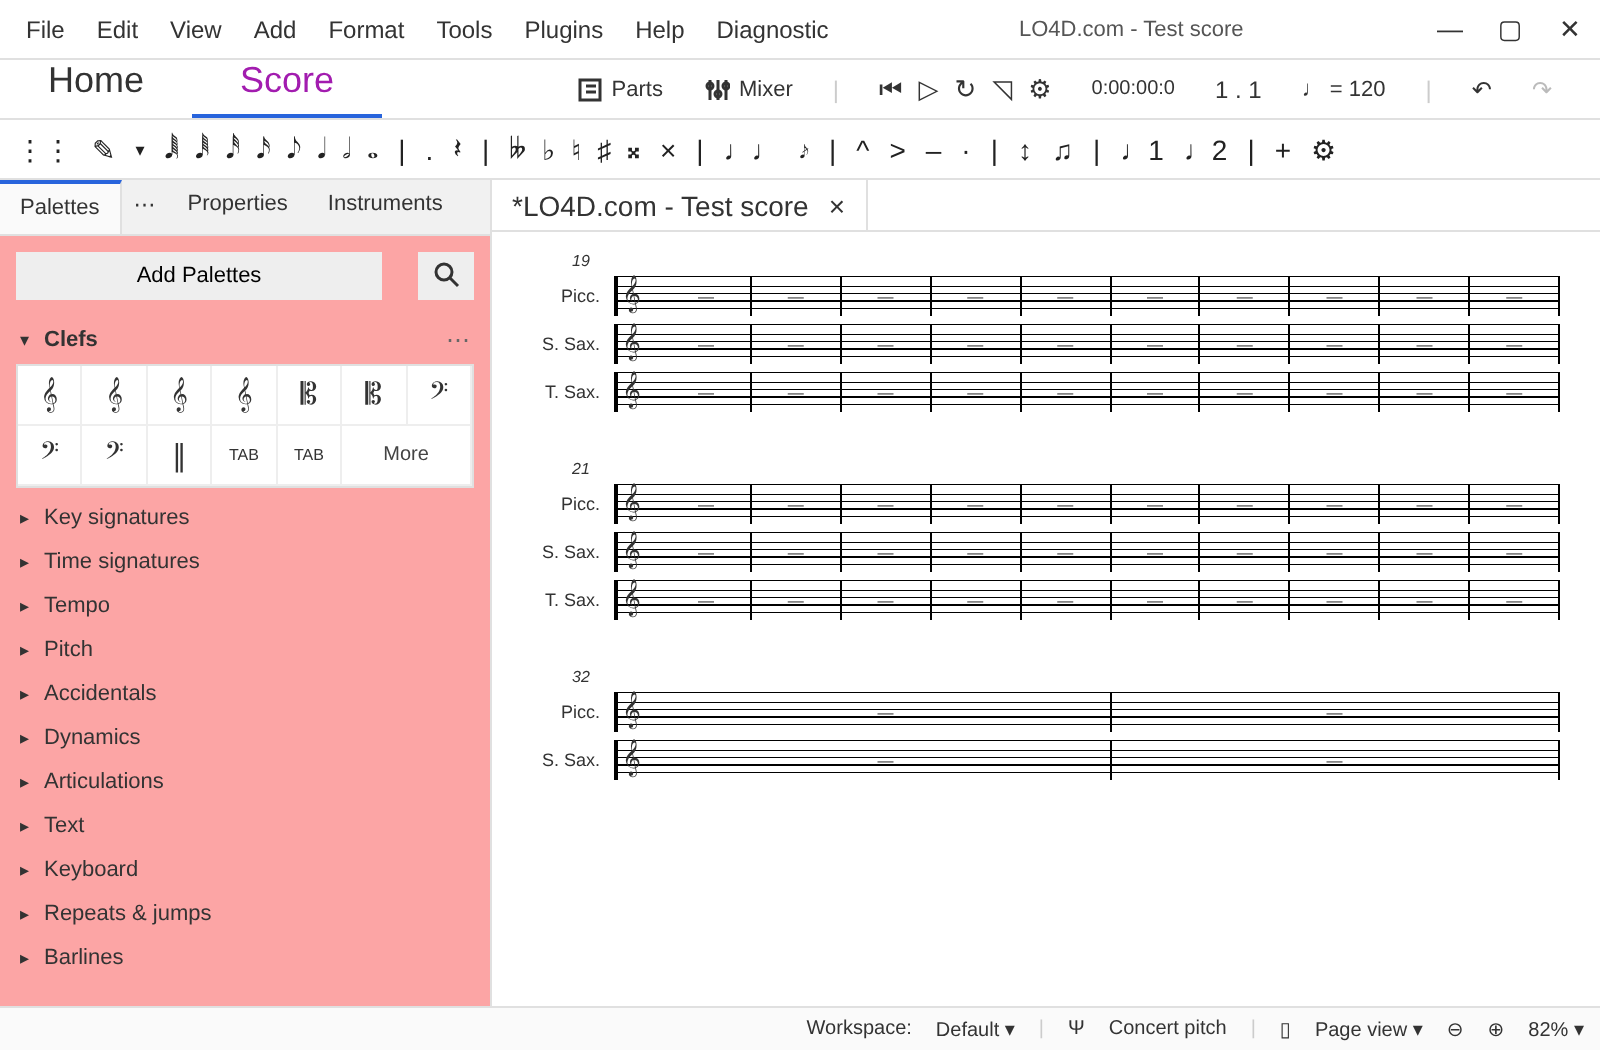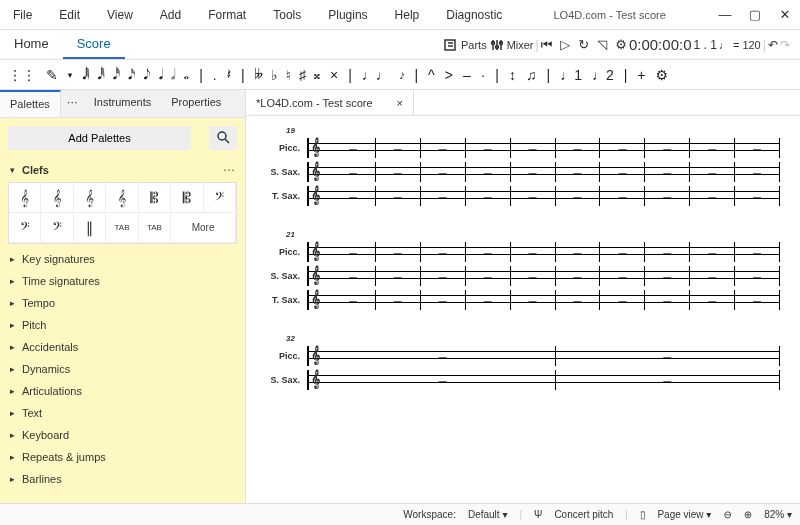--- a/index.html
+++ b/index.html
@@ -1,55 +1,55 @@
 <!DOCTYPE html>
 <html><head>
 <meta charset="utf-8">
 <style>
 * { box-sizing: border-box; margin: 0; padding: 0; font-family: "Segoe UI", Arial, sans-serif; }
 body { width: 800px; height: 525px; background: #fff; overflow: hidden; font-size: 12px; color: #333; position: relative; }
 .titlebar { height: 30px; display: flex; align-items: center; border-bottom: 1px solid #e0e0e0; }
-.menu { display: flex; gap: 13px; padding-left: 6px; }
+.menu { display: flex; gap: 2px; padding-left: 6px; }
 .menu span { padding: 4px 7px; cursor: default; }
 .title-center { flex: 1; text-align: center; font-size: 11px; color: #555; }
 .win-controls { display: flex; gap: 0; }
 .win-controls div { width: 30px; height: 30px; display: flex; align-items: center; justify-content: center; font-size: 13px; }
 .tabbar { height: 30px; display: flex; align-items: flex-end; border-bottom: 1px solid #e0e0e0; }
 .tabs-left { display: flex; }
-.tabs-left .tab { padding: 6px 14px; font-size: 13px; cursor: default; }
-.tabs-left .tab.active { border-bottom: 2px solid #2864dc; color: #0369a1; }
-.toolbar-right { margin-left: auto; display: flex; align-items: center; gap: 2px; padding-right: 10px; height: 100%; margin-top: 23px; }
+.tabs-left .tab { padding: 6px 24px; font-size: 18px; cursor: default; }
+.tabs-left .tab.active { border-bottom: 2px solid #2864dc; color: #a21caf; }
+.toolbar-right { margin-left: auto; display: flex; align-items: center; gap: 20px; padding-right: 24px; height: 100%; margin-top: 23px; }
 .toolbar-right .btn { display: flex; align-items: center; gap: 4px; font-size: 11px; }
 .playback { display: flex; align-items: center; gap: 8px; }
 .playback span { font-size: 13px; }
 .toolbar2 { height: 30px; display: flex; align-items: center; border-bottom: 1px solid #e0e0e0; padding: 0 8px; gap: 10px; }
 .toolbar2 .grp { display: flex; align-items: center; gap: 8px; }
 .toolbar2 span { font-size: 14px; color: #222; }
 .body { display: flex; height: calc(525px - 30px - 30px - 30px - 22px); }
-.sidebar { width: 246px; border-right: 1px solid #e0e0e0; background: #fef9c3; display: flex; flex-direction: column; }
+.sidebar { width: 246px; border-right: 1px solid #e0e0e0; background: #fca5a5; display: flex; flex-direction: column; }
 .panel-tabs { display: flex; height: 28px; border-bottom: 1px solid #e0e0e0; background: #f1f1f1; }
 .panel-tabs .ptab { padding: 6px 10px; font-size: 11px; cursor: default; }
 .panel-tabs .ptab.active { background: #fafafa; border-top: 2px solid #2864dc; border-right: 1px solid #e0e0e0; }
 .panel-tabs .dots { padding: 6px 6px; }
 .sidebar-body { flex: 1; overflow: hidden; padding: 8px; }
 .add-row { display: flex; gap: 18px; margin-bottom: 8px; }
 .add-btn { flex: 1; background: #eee; border: none; padding: 6px; font-size: 11px; }
 .search-btn { width: 28px; background: #eee; border: none; }
 .sect { margin-bottom: 4px; }
 .sect-head { display: flex; align-items: center; padding: 5px 2px; font-size: 11px; cursor: default; }
 .sect-head .arrow { width: 12px; font-size: 9px; }
 .sect-head .sect-dots { margin-left: auto; font-size: 12px; color: #666; }
 .clefs-grid { display: grid; grid-template-columns: repeat(7, 1fr); gap: 0; border: 1px solid #e0e0e0; background: #fff; }
 .clefs-grid .cell { height: 30px; display: flex; align-items: center; justify-content: center; border-right: 1px solid #eee; border-bottom: 1px solid #eee; font-size: 15px; }
 .clefs-grid .cell.more { font-size: 10px; color: #444; }
 .main { flex: 1; display: flex; flex-direction: column; }
 .doc-tabs { height: 26px; display: flex; border-bottom: 1px solid #e0e0e0; }
-.doc-tab { padding: 5px 10px; font-size: 11px; border-right: 1px solid #e0e0e0; display: flex; align-items: center; gap: 24px; }
+.doc-tab { padding: 5px 10px; font-size: 14px; border-right: 1px solid #e0e0e0; display: flex; align-items: center; gap: 10px; }
 .score-area { flex: 1; overflow: hidden; padding: 10px 20px; background: #fff; }
-.system { margin-bottom: 22px; font-weight: bold; }
+.system { margin-bottom: 22px; }
 .bar-num { font-size: 8px; font-style: italic; margin-left: 20px; margin-bottom: 1px; }
 .staff-row { display: flex; align-items: center; height: 24px; }
 .inst-label { width: 38px; text-align: right; font-size: 9px; padding-right: 4px; }
 .staff { flex: 1; height: 20px; position: relative; border-left: 2px solid #000; }
 .staff::before { content: ""; position: absolute; inset: 0; background: repeating-linear-gradient(to bottom, transparent 0, transparent 3px, #000 3px, #000 3.6px); background-size: 100% 16px; background-position: 0 2px; }
 .staff .clef { position: absolute; left: 2px; top: 0; font-size: 16px; }
 .staff .measures { position: absolute; left: 22px; right: 0; top: 0; bottom: 0; display: flex; }
 .staff .measures div { flex: 1; border-right: 1px solid #000; display: flex; align-items: center; justify-content: center; font-size: 8px; }
 .bracket { width: 3px; background: #000; }
 .statusbar { height: 22px; border-top: 1px solid #e0e0e0; display: flex; align-items: center; font-size: 10px; padding: 0 8px; gap: 12px; background: #fafafa; }
@@ -106,21 +106,21 @@
         <span>Mixer</span>
       </div>
     <span class="sep">|</span>
     <div class="playback">
       <span>⏮</span>
       <span>▷</span>
       <span>↻</span>
       <span>◹</span>
       <span>⚙</span>
     </div>
-    <span style="font-size:15px">0:00:00:0</span>
+    <span style="font-size:10px">0:00:00:0</span>
     <span style="font-size:12px">1 . 1</span>
     <span style="font-size:11px"><span>♩</span> <span>= 120</span></span>
     <span class="sep">|</span>
     <span>↶</span>
     <span style="color:#bbb">↷</span>
   </div>
 </div>
 
 <div class="toolbar2">
   <span>⋮⋮</span>
@@ -166,22 +166,22 @@
   <span>+</span>
   <span>⚙</span>
 </div>
 
 <div class="body">
 
   <div class="sidebar">
     <div class="panel-tabs" id="panel-tabs">
         <div class="ptab active">Palettes</div>
         <div class="ptab dots">⋯</div>
+        <div class="ptab">Properties</div>
         <div class="ptab">Instruments</div>
-        <div class="ptab">Properties</div>
       </div>
     <div class="sidebar-body">
       <div class="add-row">
         <button class="add-btn">Add Palettes</button>
         <button class="search-btn"><svg class="icon">
               <circle cx="6" cy="6" r="4"></circle>
               <line x1="9" y1="9" x2="13" y2="13"></line>
             </svg></button>
       </div>
       <div class="sect">

